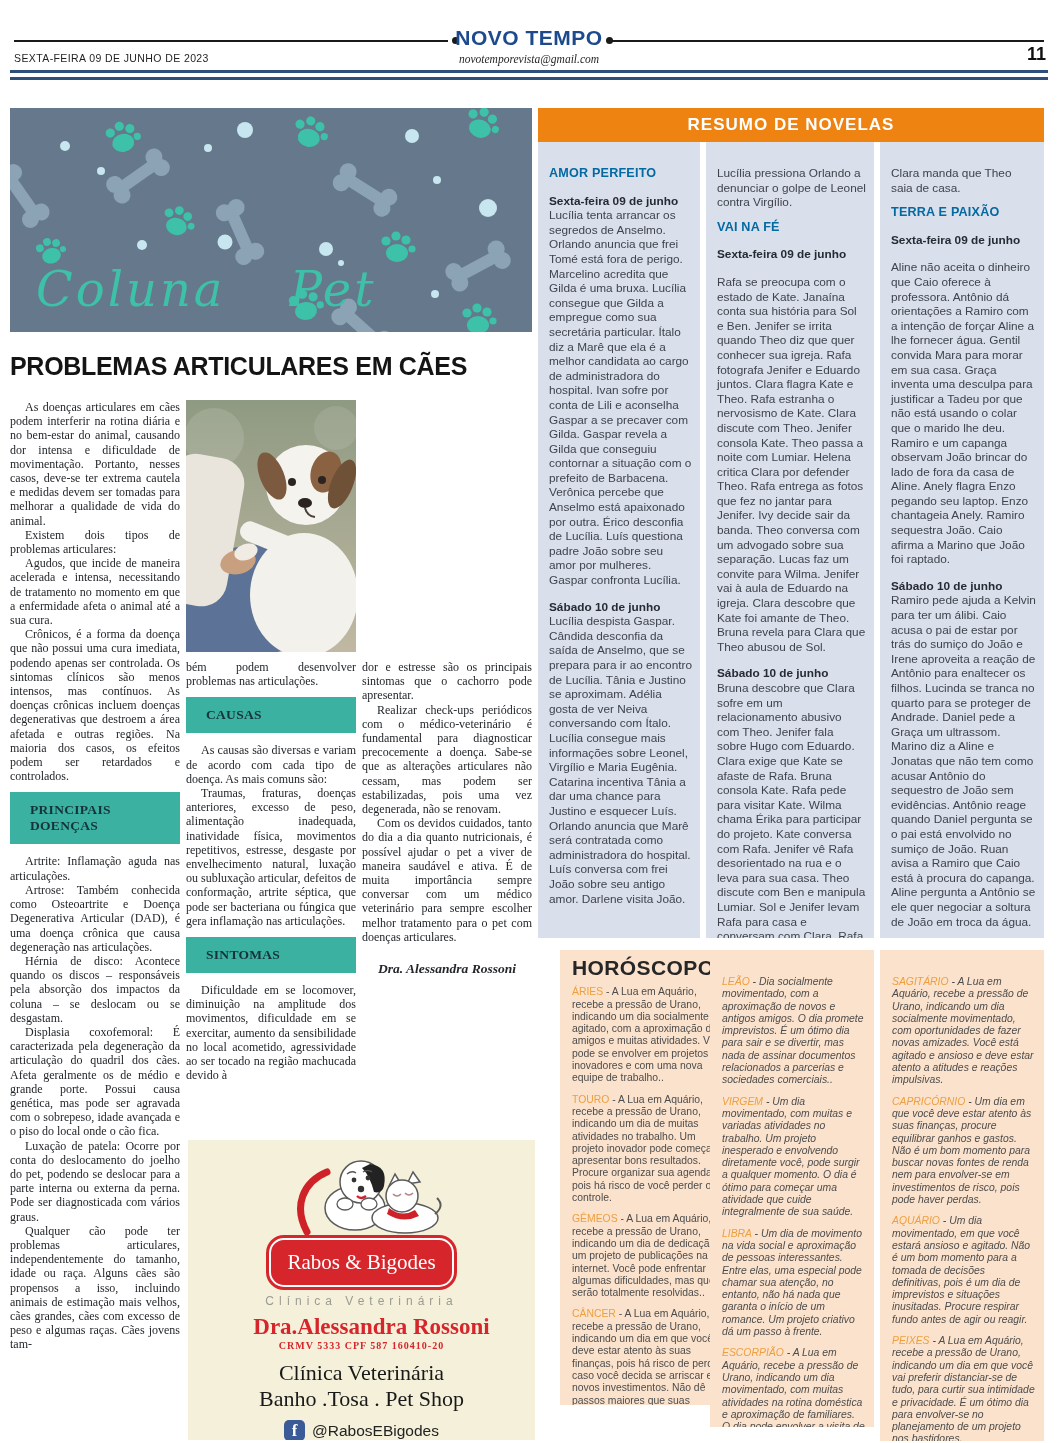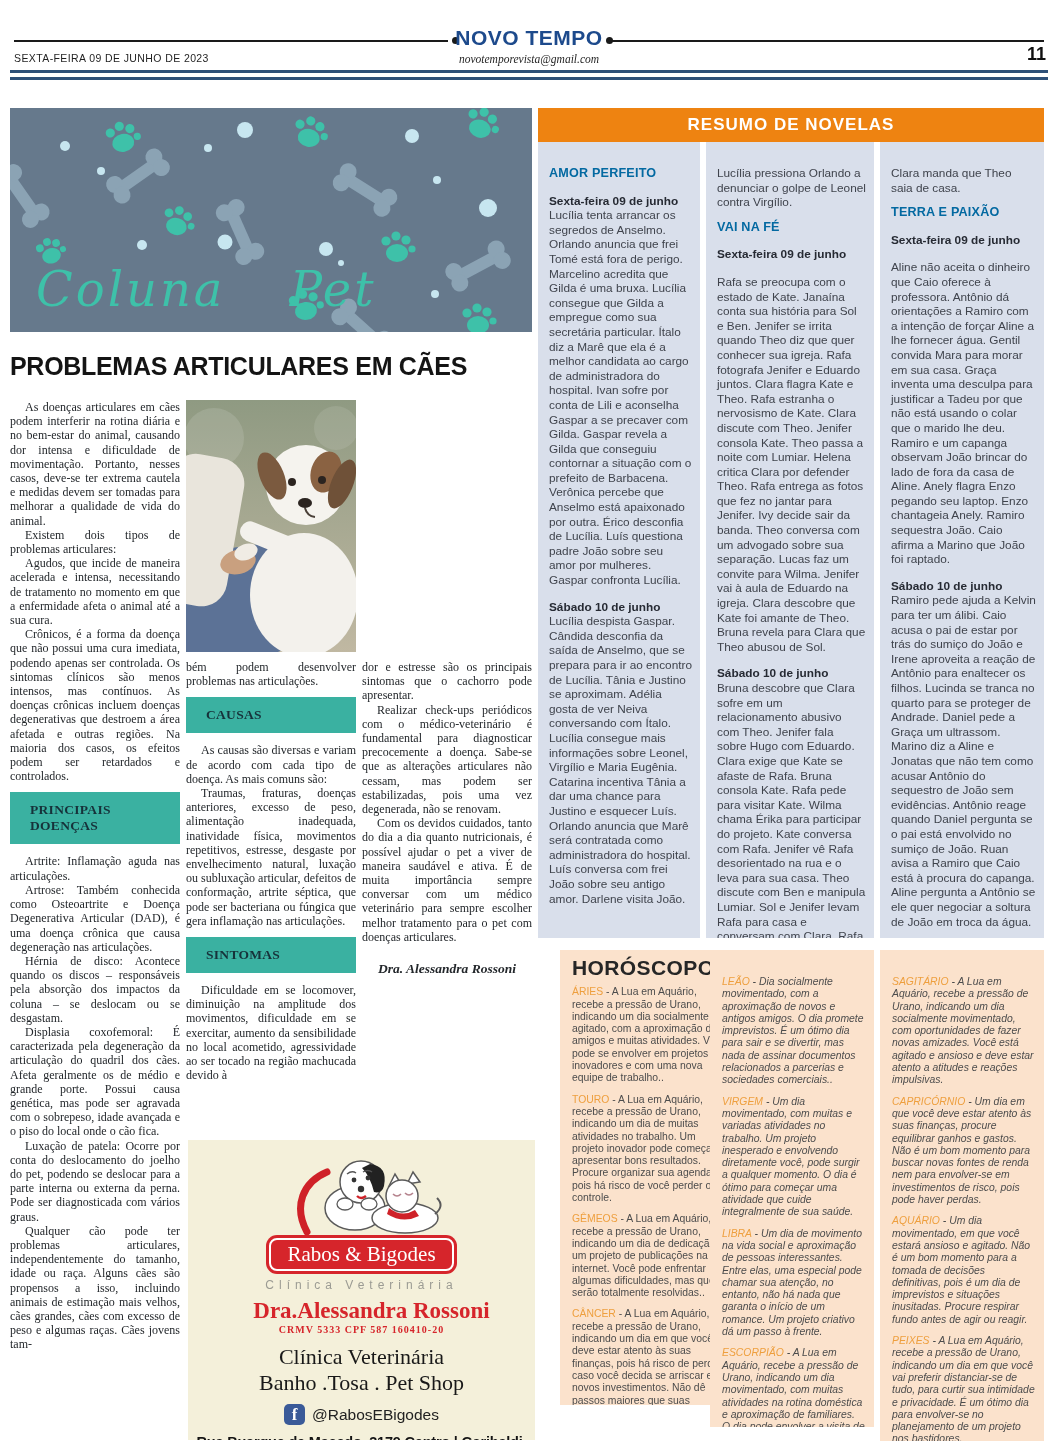--- a/index.html
+++ b/index.html
@@ -68,21 +68,21 @@
   #horo-title { font-weight:bold; font-size:21px; color:#262626; letter-spacing:.4px;
                 margin:2px 0 12px; }
   .horo-entry { margin-bottom:9px; }
   .horo-sign  { color:#ee9f3e; }
 
   
   #ad { left:188px; top:1140px; width:347px; height:300px; background:#f4f0da;
         text-align:center; overflow:hidden; }
   #ad-illu { margin:4px auto 0; display:block; }
   .ad-badge { display:inline-block; background:#d6252b; border:2px solid #fff;
-              box-shadow:0 0 0 3px #d6252b; border-radius:8px; padding:2px 16px;
+              box-shadow:0 0 0 3px #d6252b; border-radius:15px; padding:10px 16px;
               color:#fff; font-family:"Liberation Serif", serif; font-size:21px; margin-top:2px; }
   .ad-tag   { color:#9b9b93; letter-spacing:5px; font-size:12px; margin-top:7px; }
   .ad-doc   { color:#d6252b; font-family:"Liberation Serif", serif; font-weight:bold;
               font-size:23px; margin-top:6px;padding-left:20px; }
   .ad-crmv  { color:#d6252b; font-family:"Liberation Serif", serif; font-weight:bold;
               font-size:10px; letter-spacing:1px; }
   .ad-line  { font-family:"Liberation Serif", serif; font-size:22px; color:#191919; line-height:26px; }
   .ad-line.first { margin-top:9px; }
   .ad-social { margin-top:8px; font-size:15.5px; color:#222; display:flex;
                align-items:center; justify-content:center; gap:7px; }

